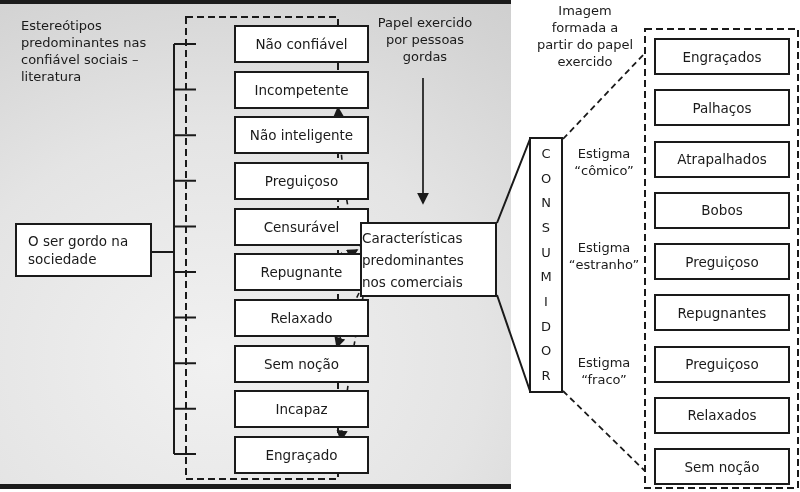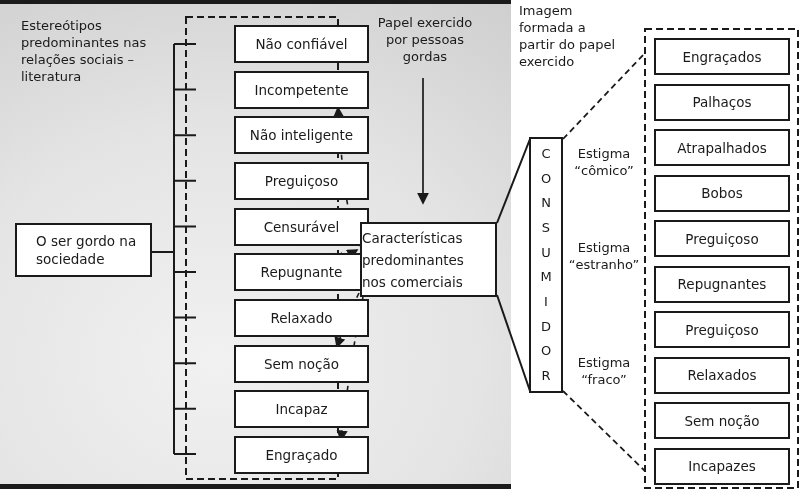--- a/index.html
+++ b/index.html
@@ -18,21 +18,21 @@
   .frame-bar.bottom{top:484px;height:5px;}
   svg.lines{position:absolute;left:0;top:0;}
   .lbl{position:absolute;white-space:pre-line;font-size:13px;line-height:17px;}
   .lbl.center{text-align:center;}
   .box{
     position:absolute;background:#fff;border:2px solid #1a1a1a;
     display:flex;align-items:center;justify-content:center;font-size:13.5px;
   }
   #society-box{
     left:15px;top:223px;width:137px;height:54px;
-    justify-content:flex-start;padding-left:19px;
+    justify-content:flex-start;padding-left:11px;
     white-space:pre-line;line-height:18px;
   }
   #commercials-box{
     left:360px;top:222px;width:137px;height:75px;
     justify-content:flex-start;padding-left:0;
     white-space:pre-line;line-height:22px;
   }
   #consumer-box{
     left:529px;top:137px;width:34px;height:256px;
     flex-direction:column;justify-content:space-between;
@@ -50,21 +50,21 @@
   #stigma-group{position:absolute;left:556px;top:8px;width:96px;height:492px;}
   .stigma{
     position:absolute;left:0;width:96px;text-align:center;
     white-space:pre-line;font-size:13px;line-height:17px;
   }
   div.stigma:nth-of-type(1){top:137px;}
   div.stigma:nth-of-type(2){top:231px;}
   div.stigma:nth-of-type(3){top:346px;}
   #stereotypes-heading{left:21px;top:17px;width:172px;}
   #role-heading{left:356px;top:14px;width:138px;}
-  #image-heading{left:519px;top:2px;width:132px;}
+  #image-heading{left:519px;top:2px;width:132px;text-align:center;}
 </style>
 </head>
 <body>
 
 <div class="stage">
 
   <div class="panel-bg"></div>
   <div class="frame-bar top"></div>
   <div class="frame-bar bottom"></div>
 
@@ -87,21 +87,21 @@
     <path d="M563,139 L645,53 M563,391 L645,471" stroke="#1a1a1a" stroke-width="1.8" fill="none" stroke-dasharray="6 4"></path>
 
     <path d="M361,247 C346,222 342,168 338,108" stroke="#1a1a1a" stroke-width="1.6" fill="none" stroke-dasharray="5 4" marker-end="url(#ah)"></path>
     <path d="M357,250 C350,254 344,257 336,261" stroke="#1a1a1a" stroke-width="1.6" fill="none" stroke-dasharray="5 4" marker-start="url(#ah)" marker-end="url(#ah)"></path>
     <path d="M359,293 C349,313 342,331 337,347" stroke="#1a1a1a" stroke-width="1.6" fill="none" stroke-dasharray="5 4" marker-end="url(#ah)"></path>
     <path d="M363,297 C353,345 346,398 341,440" stroke="#1a1a1a" stroke-width="1.6" fill="none" stroke-dasharray="5 4" marker-end="url(#ah)"></path>
   </svg>
 
   <div class="lbl" id="stereotypes-heading">Estereótipos
 predominantes nas
-relações sociais –
+confiável sociais –
 literatura</div>
   <div class="lbl center" id="role-heading">Papel exercido
 por pessoas
 gordas</div>
   <div class="lbl" id="image-heading">Imagem
 formada a
 partir do papel
 exercido</div>
 
   <div class="box" id="society-box">O ser gordo na
@@ -153,16 +153,15 @@
 
   <div class="item-box">Engraçados</div>
       <div class="item-box">Palhaços</div>
       <div class="item-box">Atrapalhados</div>
       <div class="item-box">Bobos</div>
       <div class="item-box">Preguiçoso</div>
       <div class="item-box">Repugnantes</div>
       <div class="item-box">Preguiçoso</div>
       <div class="item-box">Relaxados</div>
       <div class="item-box">Sem noção</div>
-      <div class="item-box">Incapazes</div>
     </div>
 
 </div>
 
 </body></html>

